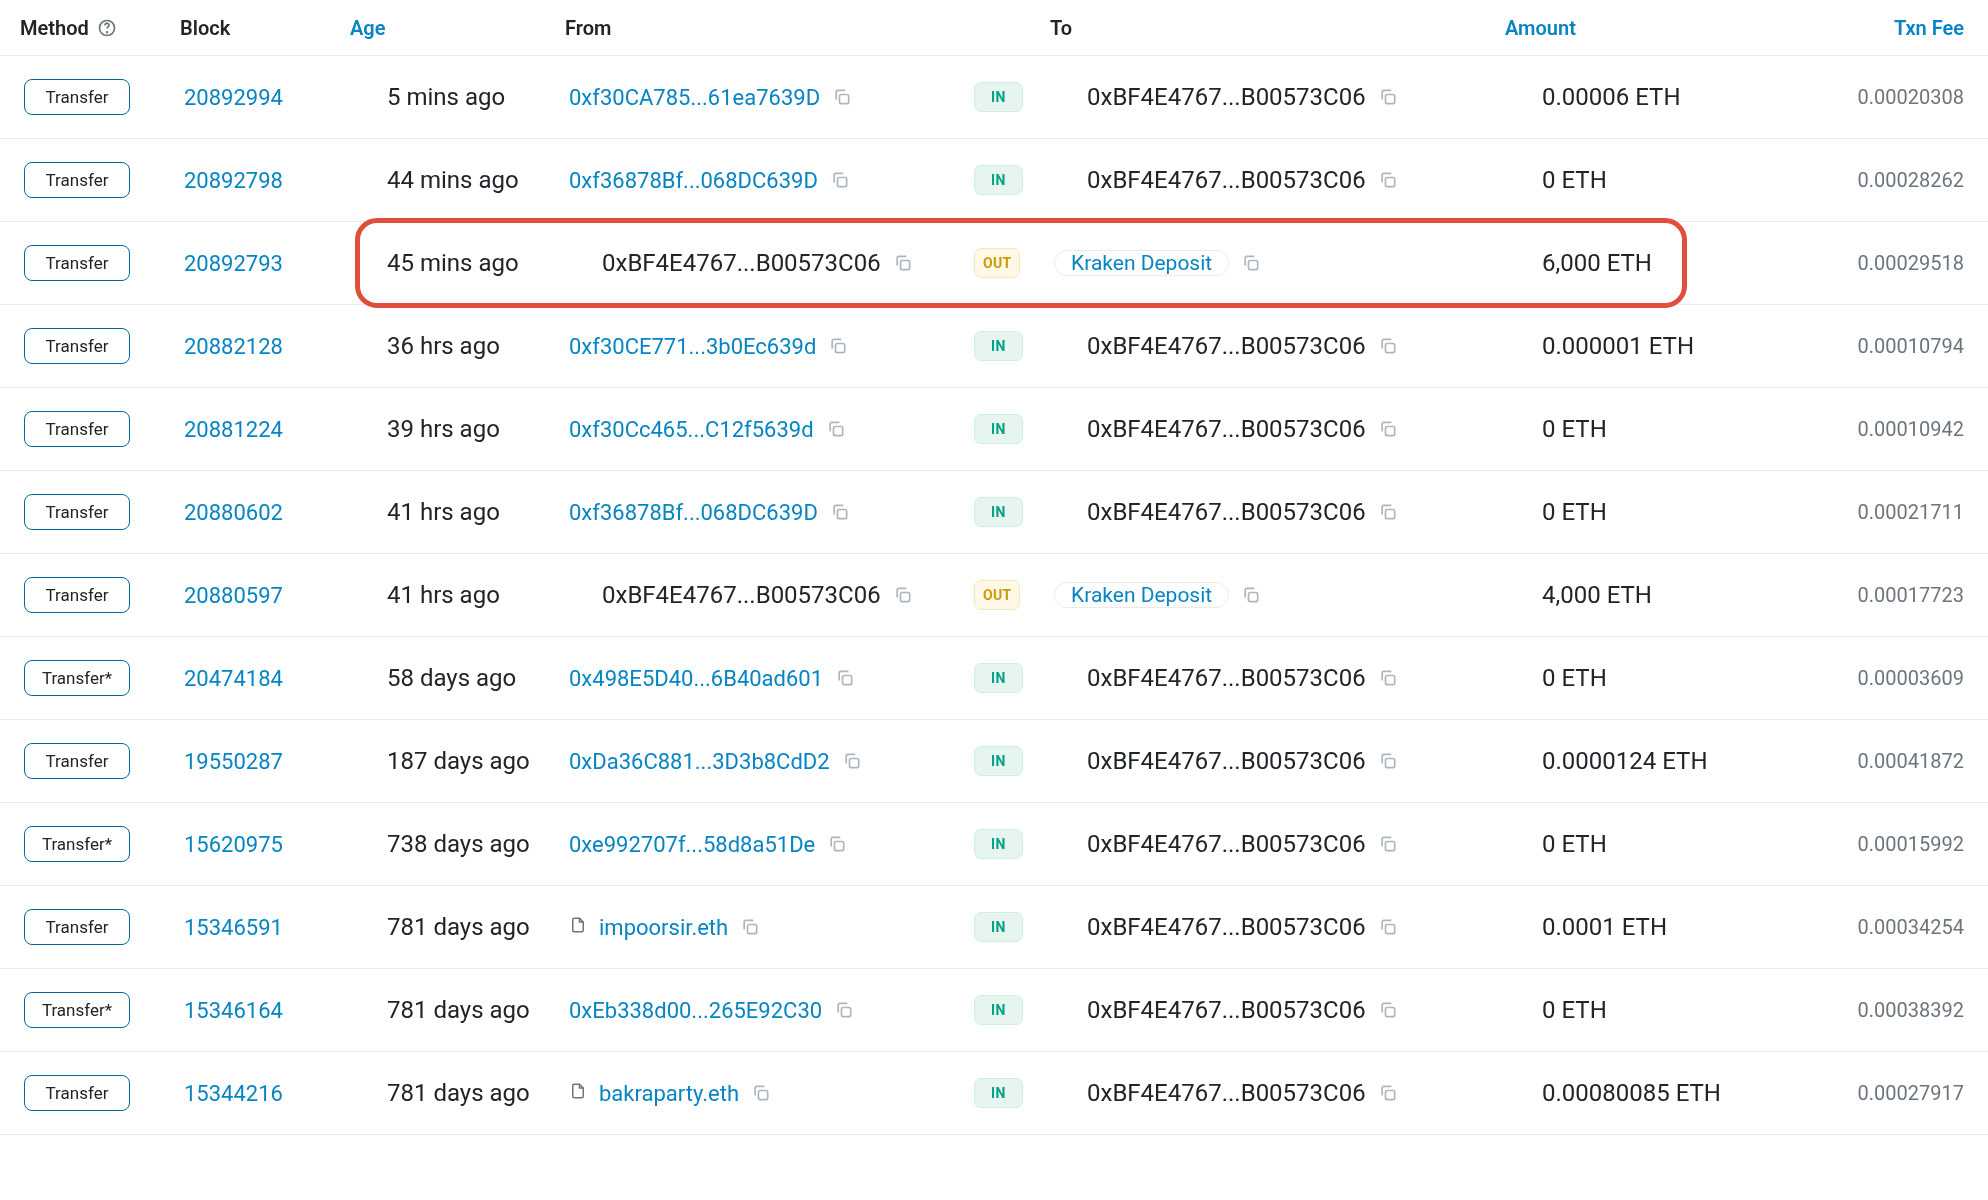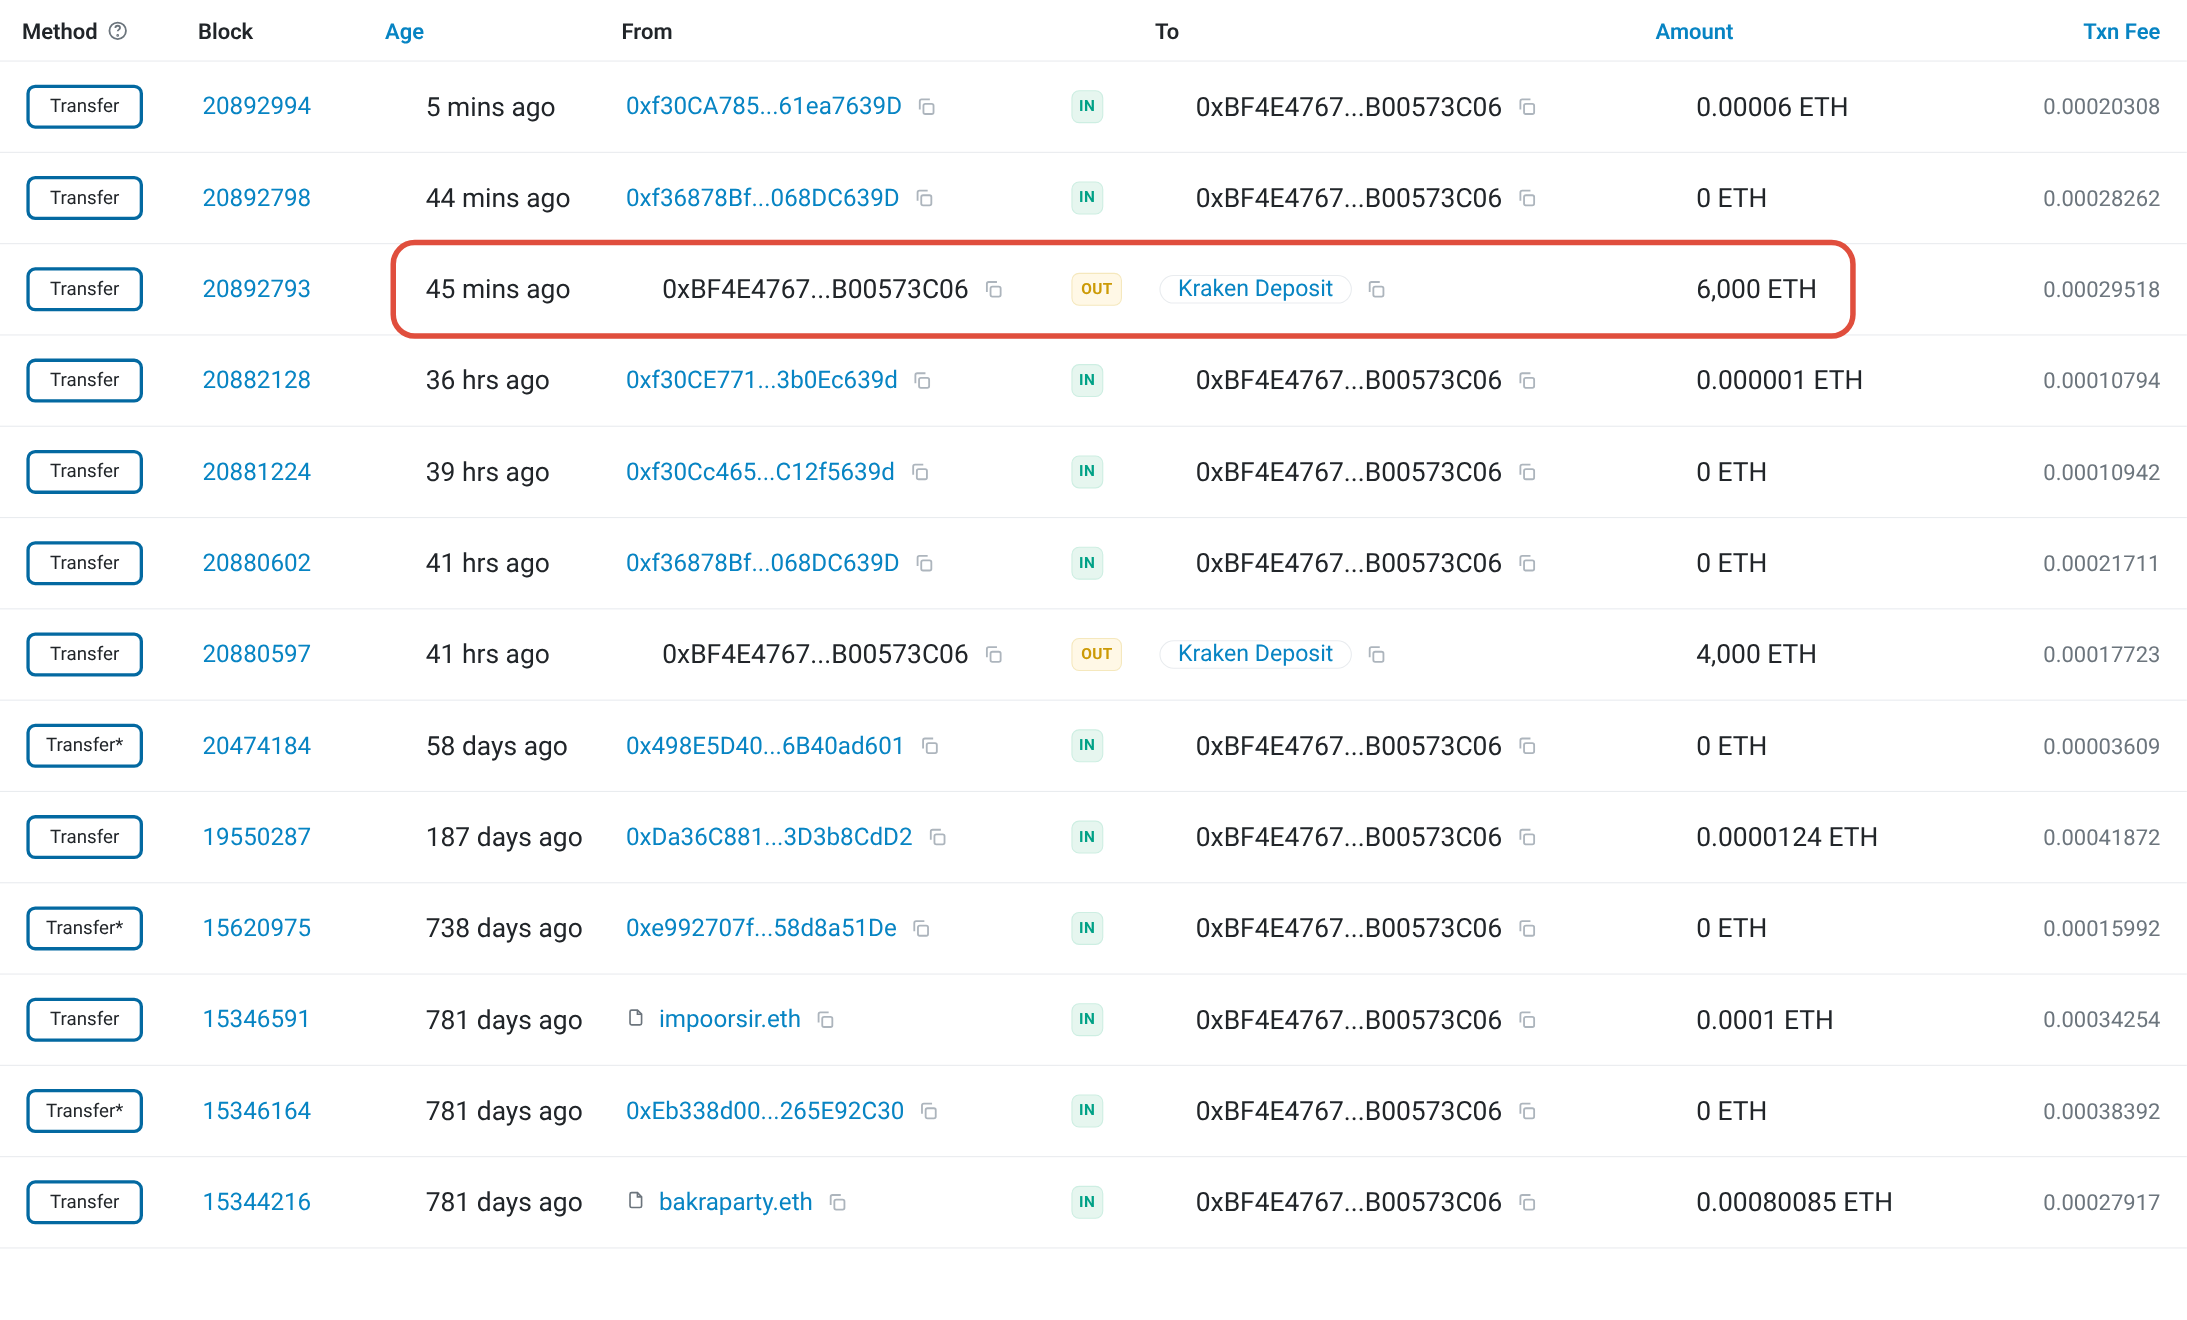--- a/index.html
+++ b/index.html
@@ -28,21 +28,21 @@
   .col { display: flex; align-items: center; gap: 8px; }
   .col-method  { flex: 0 0 160px; }
   .col-block   { flex: 0 0 170px; }
   .col-age     { flex: 0 0 215px; }
   .col-from    { flex: 0 0 405px; }
   .col-dir     { flex: 0 0 80px; }
   .col-to      { flex: 0 0 455px; }
   .col-amount  { flex: 0 0 260px; }
   .col-fee     { flex: 1 1 auto; justify-content: flex-end; }
   .method-badge {
-    border: 3px solid #0369a1;
+    border: 1px solid #0369a1;
     border-radius: 8px;
     background: #fff;
     font-size: 17px;
     padding: 7px 14px;
     color: #212529;
     display: inline-block;
     min-width: 106px;
     text-align: center;
   }
   .link { color: #0784c3; font-size: 22px; }
@@ -69,21 +69,21 @@
     color: #6c757d;
   }
   .doc-icon svg { width: 18px; height: 18px; }
   .badge-in {
     background: #e6f6ef;
     color: #00a186;
     border: 1px solid #cdeee2;
     border-radius: 7px;
     font-size: 14px;
     font-weight: 700;
-    padding: 6px 6px;
+    padding: 6px 16px;
     letter-spacing: 0.3px;
   }
   .badge-out {
     background: #fff8e6;
     color: #cc9a06;
     border: 1px solid #f5e8bd;
     border-radius: 7px;
     font-size: 14px;
     font-weight: 700;
     padding: 6px 8px;

